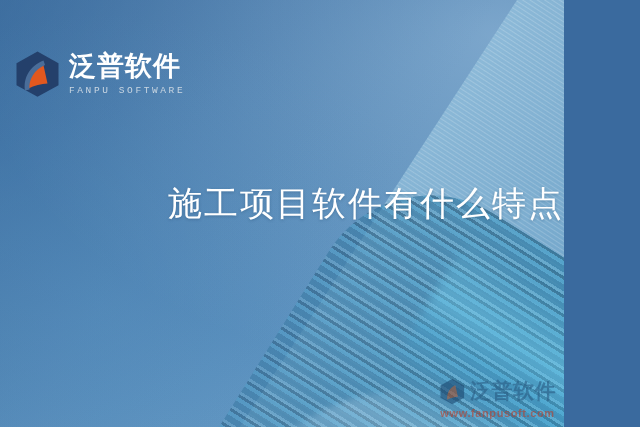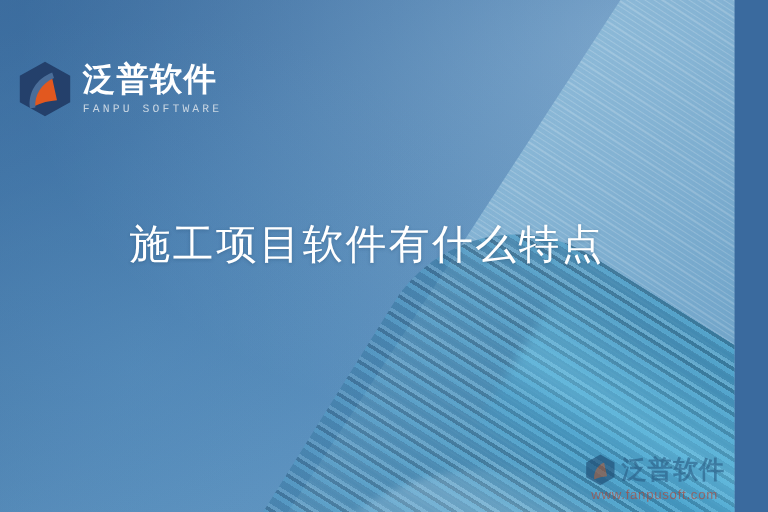--- a/index.html
+++ b/index.html
@@ -5,21 +5,21 @@
 <style>
   html,body{margin:0;padding:0;}
   body{
     width:640px;height:427px;
     font-family:"Liberation Sans","DejaVu Sans",sans-serif;
     overflow:hidden;background:#3a6a9e;
   }
 
   #banner{
     position:relative;
-    width:612px;height:427px;
+    width:564px;height:427px;
     overflow:hidden;
     
     background:
       radial-gradient(ellipse 900px 600px at 88% 8%, rgba(170,205,232,0.55) 0%, rgba(170,205,232,0.0) 58%),
       linear-gradient(158deg, #35659a 0%, #3c6fa3 22%, #4c80b0 48%, #5b90bd 70%, #6fa2c9 100%);
   }
 
   
   .tower{
     position:absolute;
@@ -107,21 +107,21 @@
     letter-spacing:1px;white-space:nowrap;
   }
   #logo-en{
     font-size:9.5px;color:#c9d6e2;letter-spacing:2.6px;
     margin-top:6px;white-space:nowrap;font-weight:normal;font-family:Liberation Mono, monospace;
   }
 
   
   #headline{
     position:absolute;left:0;right:0;top:181px;
-    text-align:center;
+    text-align:right;
     font-family:"Liberation Serif","DejaVu Serif",serif;
     font-size:34px;color:#ffffff;
     letter-spacing:2px;white-space:nowrap;
     text-shadow:0 1px 3px rgba(20,55,90,0.30);
   }
 
   
   #watermark{
     position:absolute;right:8px;bottom:8px;
     display:flex;flex-direction:column;align-items:center;
@@ -129,21 +129,21 @@
   }
   #wm-row{display:flex;align-items:center;gap:5px;}
   #wm-mark{width:26px;height:27px;display:block;}
   #wm-cn{
     font-family:"Liberation Serif","DejaVu Serif",serif;
     font-weight:bold;font-size:21px;
     color:#2a5e86;letter-spacing:0.5px;white-space:nowrap;
   }
   #wm-url{
     font-size:11px;color:#b8402c;letter-spacing:0.6px;
-    margin-top:2px;white-space:nowrap;font-weight:normal;text-align:right;
+    margin-top:2px;white-space:nowrap;font-weight:bold;text-align:right;
   }
 </style>
 </head>
 <body>
 
 <div id="banner">
 
   <div class="tower" id="tower-far"></div>
   <div class="tower" id="tower-near"></div>
   <div class="tower" id="tower-highlight"></div>

